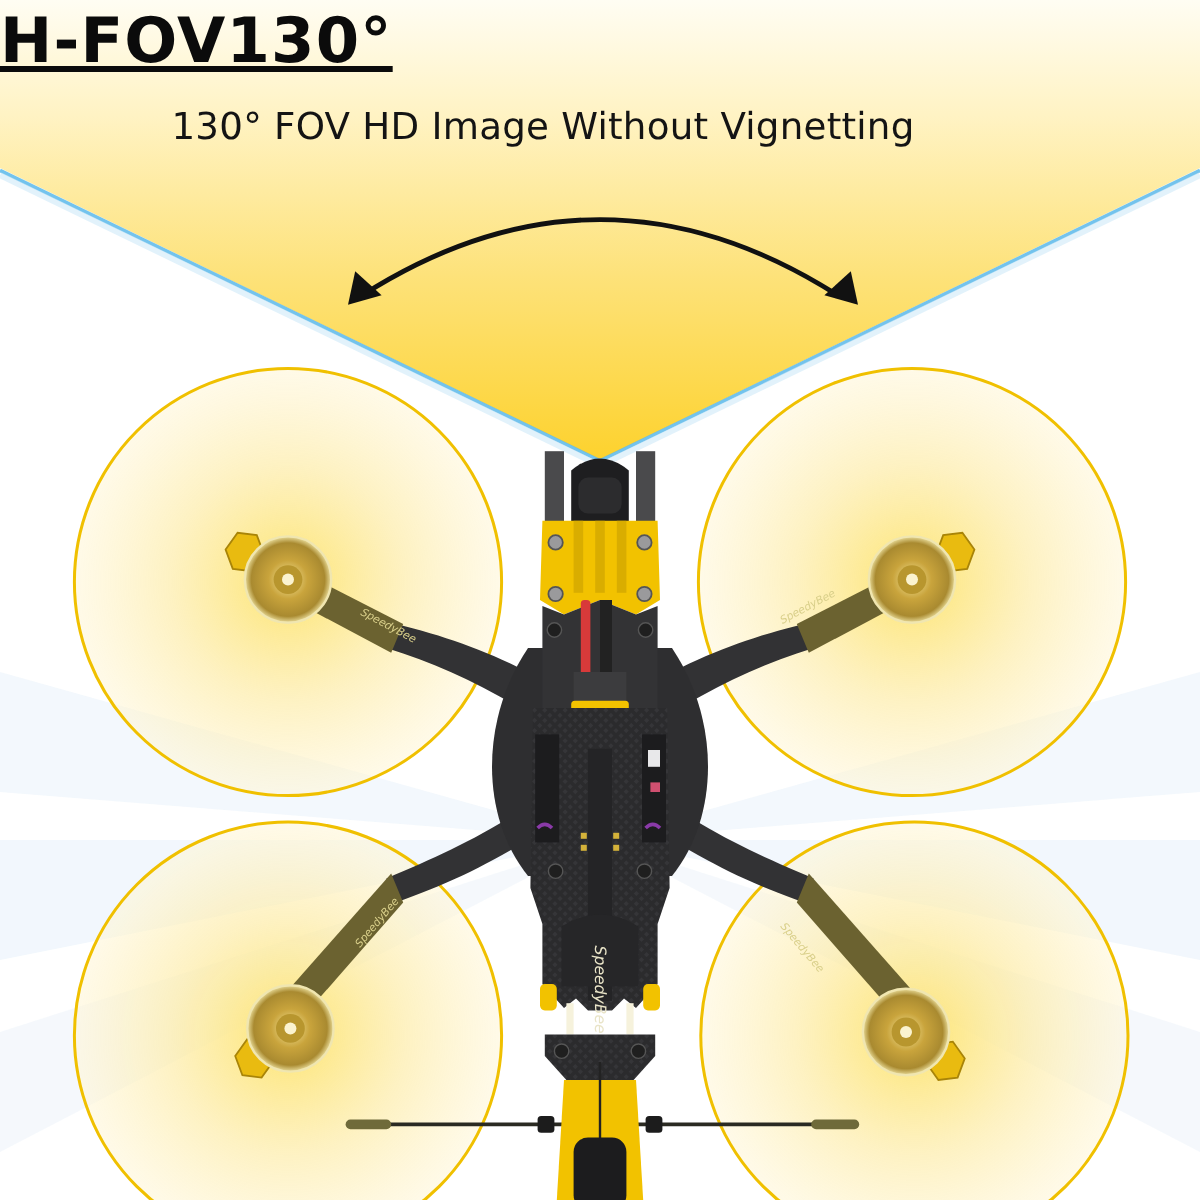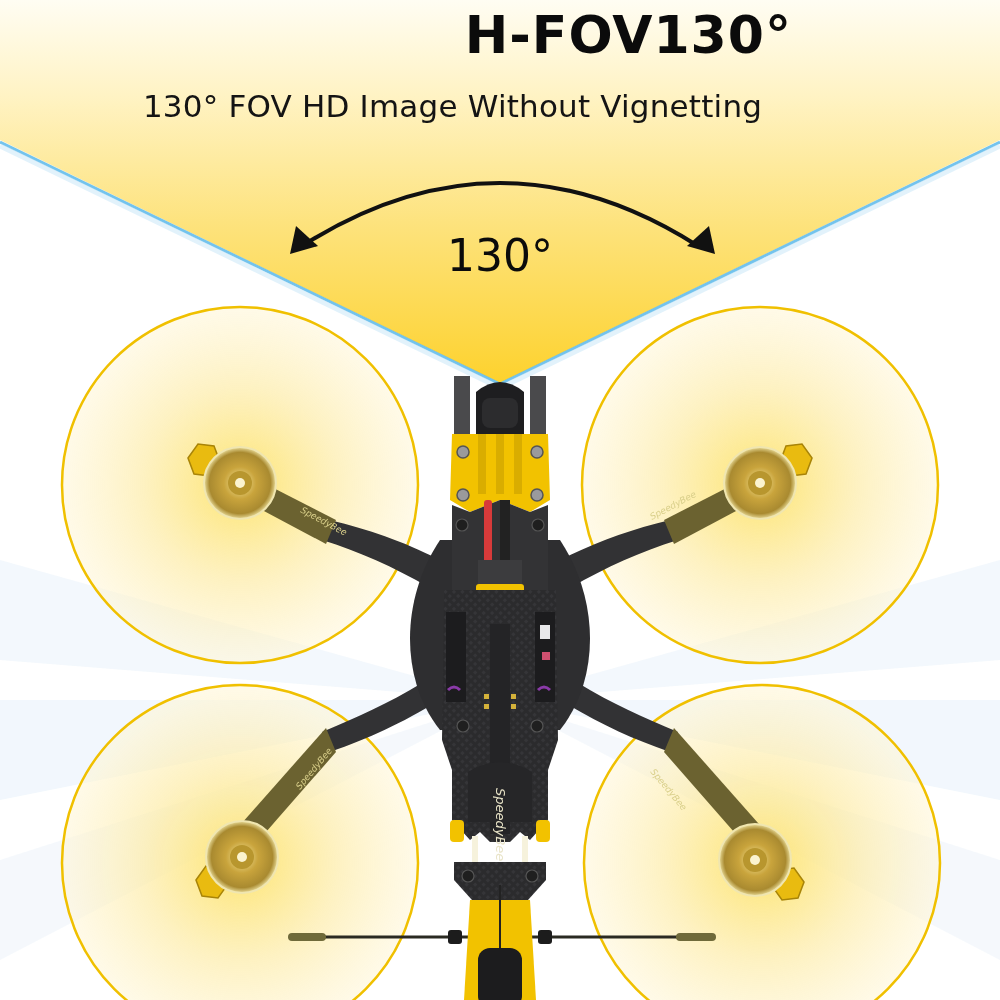--- a/index.html
+++ b/index.html
@@ -4,23 +4,23 @@
 <style>
   html, body { margin: 0; padding: 0; }
   body {
     width: 1000px; height: 1000px; overflow: hidden; position: relative;
     background: #ffffff;
     font-family: "DejaVu Sans", "Liberation Sans", sans-serif;
   }
   .stage { position: absolute; inset: 0; width: 1000px; height: 1000px; }
   .scene { position: absolute; left: 0; top: 0; width: 1000px; height: 1000px; }
   .title {
-    position: absolute; left: 0; top: 2px; width: 792px; text-align: right;
+    position: absolute; left: 0; top: 2px; width: 792px; text-align: left;
     font-family: "DejaVu Sans", sans-serif; font-weight: 700;
-    font-size: 52px; letter-spacing: 1px; color: #0b0b0b; line-height: 66px;
+    font-size: 52px; letter-spacing: 1px; color: #0b0b0b; line-height: 66px; text-decoration: underline;
   }
   .subtitle {
     position: absolute; left: 0; top: 84px; width: 905px; text-align: center;
     font-family: "DejaVu Sans", sans-serif; font-weight: 400;
     font-size: 31px; color: #141414; line-height: 44px; letter-spacing: 0.2px;
   }
   .angle-label {
     position: absolute; left: 400px; top: 228px; width: 200px; text-align: center;
     font-family: "DejaVu Sans", sans-serif; font-weight: 400;
     font-size: 44px; color: #0b0b0b; line-height: 56px;
@@ -213,14 +213,13 @@
       <g>
         <path d="M 470 900 L 530 900 L 536 1000 L 464 1000 Z" fill="#f2c200"></path>
         <line x1="500" y1="885" x2="500" y2="960" stroke="#222" stroke-width="2"></line>
         <rect x="478" y="948" width="44" height="60" rx="12" fill="#1c1c1e"></rect>
       </g>
     </g>
   </svg>
 
   <div class="title">H-FOV130°</div>
   <div class="subtitle">130° FOV HD Image Without Vignetting</div>
-  <div class="angle-label">130°</div>
 </div>
 
 </body></html>

